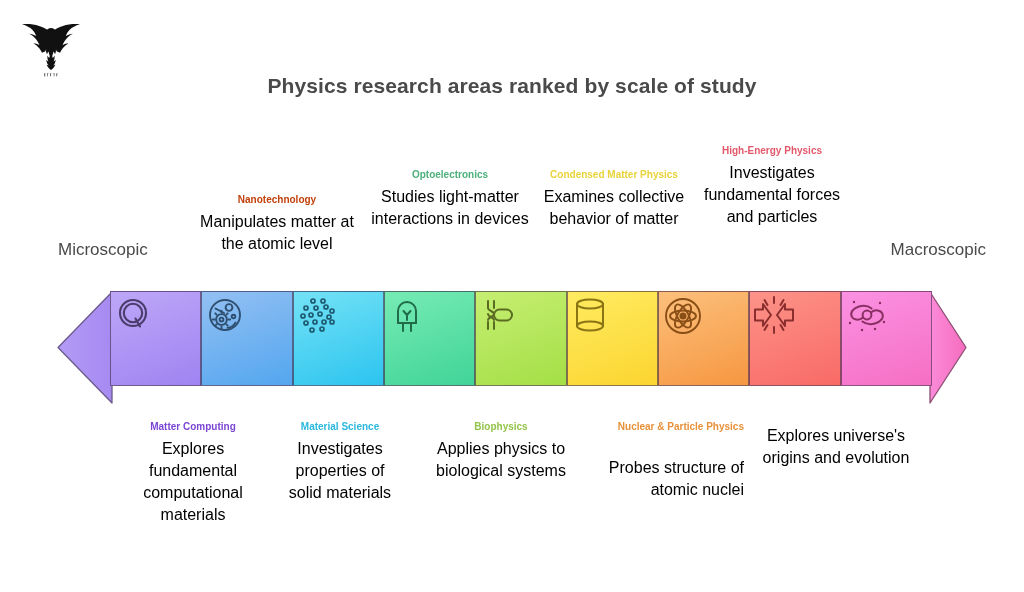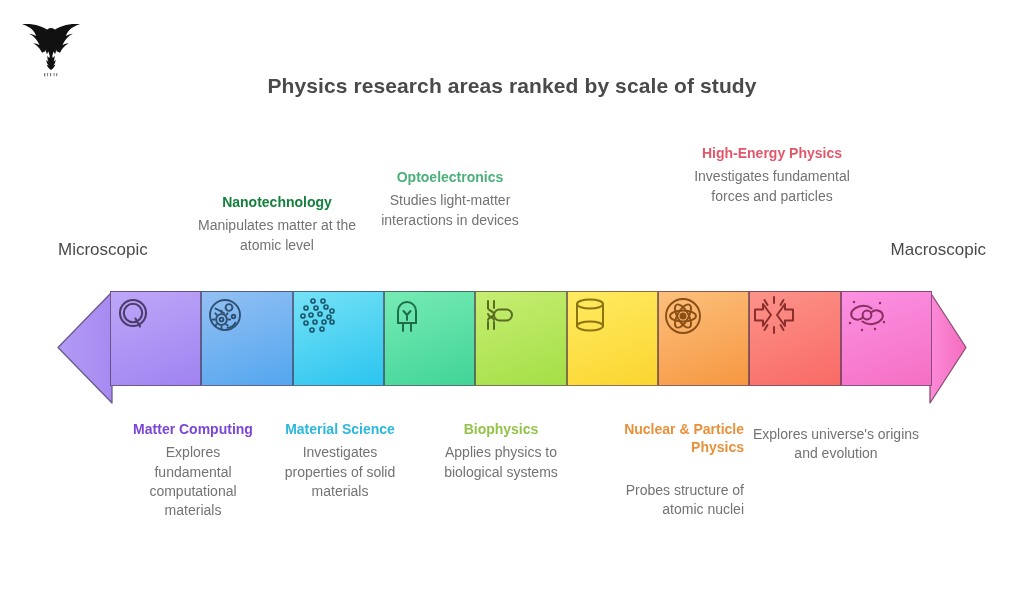--- a/index.html
+++ b/index.html
@@ -47,24 +47,24 @@
     border-right-width: .65px; border-left-width: .65px;
     display: flex; align-items: center; justify-content: center;
   }
   .tile:first-child { border-left-width: 1.3px; }
   .tile:last-child  { border-right-width: 1.3px; }
   .tile svg { display: block; }
 
   
   .lbl { position: absolute; text-align: center; }
   .lbl .name {
-    font-size: 14px; font-weight: bold; line-height: 1.32;
+    font-size: 10px; font-weight: bold; line-height: 1.32;
   }
   .lbl .desc {
-    font-size: 14px; color: #737373; line-height: 1.38; margin-top: 5px;
+    font-size: 16px; color: #000000; line-height: 1.38; margin-top: 5px;
     font-weight: normal;
   }
   .lbl.top  { }
   .lbl.bot  { }
 </style>
 </head>
 <body>
 
 <div id="stage">
 
@@ -218,29 +218,33 @@
               <path d="M12 10v.01M38 11v.01M8 31v.01M42 30v.01M20 38v.01M33 37v.01"></path>
             </g>
           </svg>
         </span>
       </div>
 
     </div>
   </div>
 
   <div class="lbl top" style="left:191px; top:193px; width:172px;">
-    <div class="name" style="color:#15803d">Nanotechnology</div>
+    <div class="name" style="color:#c2410c">Nanotechnology</div>
     <div class="desc">Manipulates matter at the atomic level</div>
   </div>
 
   <div class="lbl top" style="left:370px; top:168px; width:160px;">
     <div class="name" style="color:#4cb07a">Optoelectronics</div>
     <div class="desc">Studies light-matter interactions in devices</div>
   </div>
 
+  <div class="lbl top" style="left:536px; top:168px; width:156px;">
+    <div class="name" style="color:#e8d33a">Condensed Matter Physics</div>
+    <div class="desc">Examines collective behavior of matter</div>
+  </div>
 
   <div class="lbl top" style="left:694px; top:144px; width:156px;">
     <div class="name" style="color:#e2586a">High-Energy Physics</div>
     <div class="desc">Investigates fundamental forces and particles</div>
   </div>
 
   <div class="lbl bot" style="left:110px; top:420px; width:166px;">
     <div class="name" style="color:#7b46d6">Matter Computing</div>
     <div class="desc" style="width:110px;margin-left:auto;margin-right:auto">Explores fundamental computational materials</div>
   </div>

